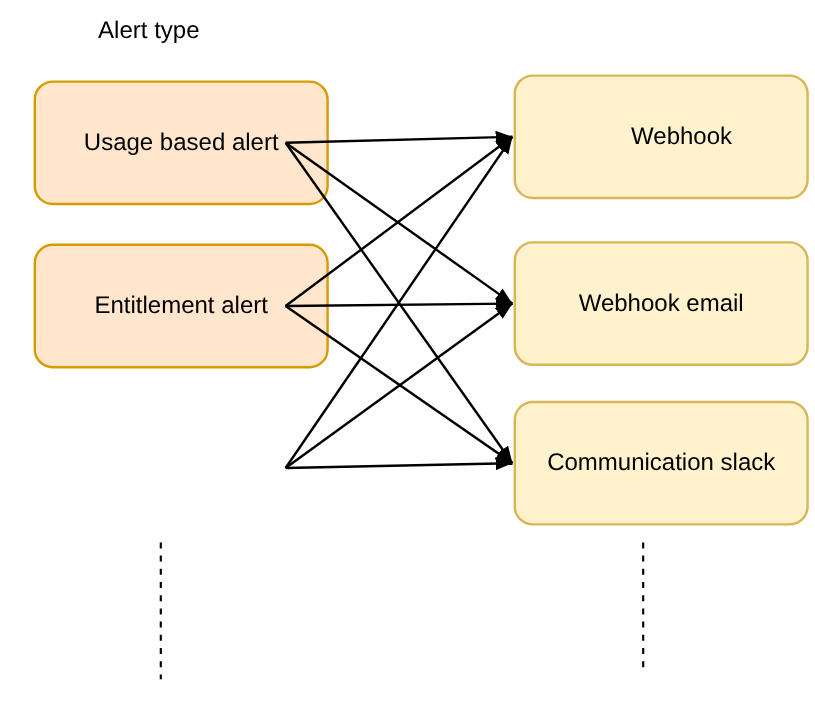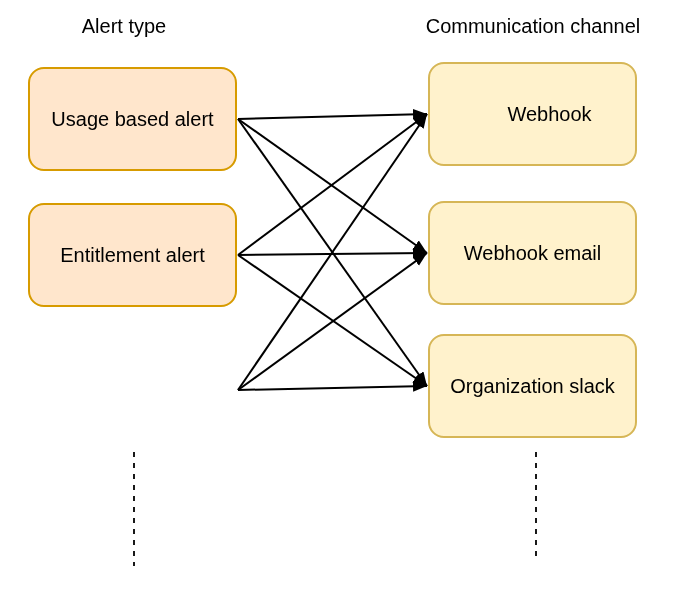--- a/index.html
+++ b/index.html
@@ -22,21 +22,21 @@
     font-size: 20px;
     line-height: 22px;
     white-space: nowrap;
     color: var(--text, #000000);
   }
   #header-left  { left: 124px; top: 15px; }
   #header-right { left: 533px; top: 15px; }
 
   .node {
     position: absolute;
-    width: 209px;
+    width: 246px;
     height: 104px;
     box-sizing: border-box;
     border: 2px solid;
     border-radius: 16px;
     display: flex;
     align-items: center;
     justify-content: center;
     font-size: 20px;
     text-align: center;
   }
@@ -76,37 +76,36 @@
     fill: none;
   }
 </style>
 </head>
 <body>
 
 <div class="canvas">
 
   <div class="col-header" id="header-left">Alert type</div>
 
-  <div class="col-header" id="header-right">Communication channel</div>
 
   <div class="node left-node" id="L0">
     <span>Usage based alert</span>
   </div>
   <div class="node left-node" id="L1">
     <span>Entitlement alert</span>
   </div>
 
   <div class="node right-node" id="R0">
     <span>Webhook</span>
   </div>
   <div class="node right-node" id="R1">
     <span>Webhook email</span>
   </div>
   <div class="node right-node" id="R2">
-    <span>Organization slack</span>
+    <span>Communication slack</span>
   </div>
 
   <svg id="edge-layer" viewBox="0 0 679 594" xmlns="http://www.w3.org/2000/svg">
     <defs>
       <marker id="arrowhead" markerUnits="userSpaceOnUse" markerWidth="16" markerHeight="12" refX="14" refY="5.5" orient="auto">
         <path d="M0,0 L14,5.5 L0,11 Z" fill="#000000"></path>
       </marker>
     </defs>
     <g id="edge-group">
         <line x1="238" y1="119" x2="427" y2="114" class="edge-line" marker-end="url(#arrowhead)"></line>

